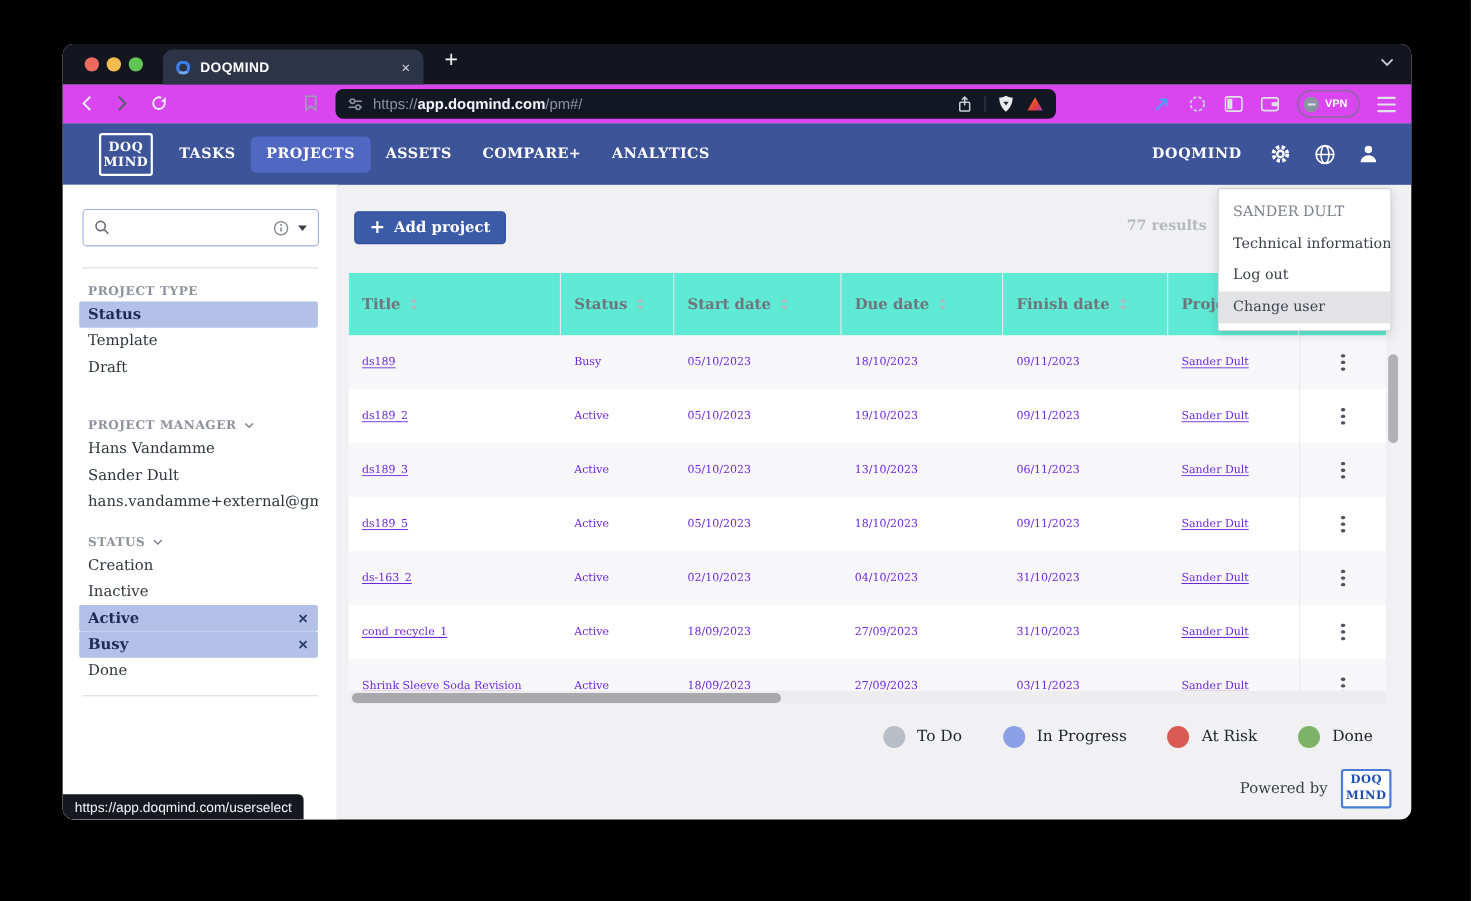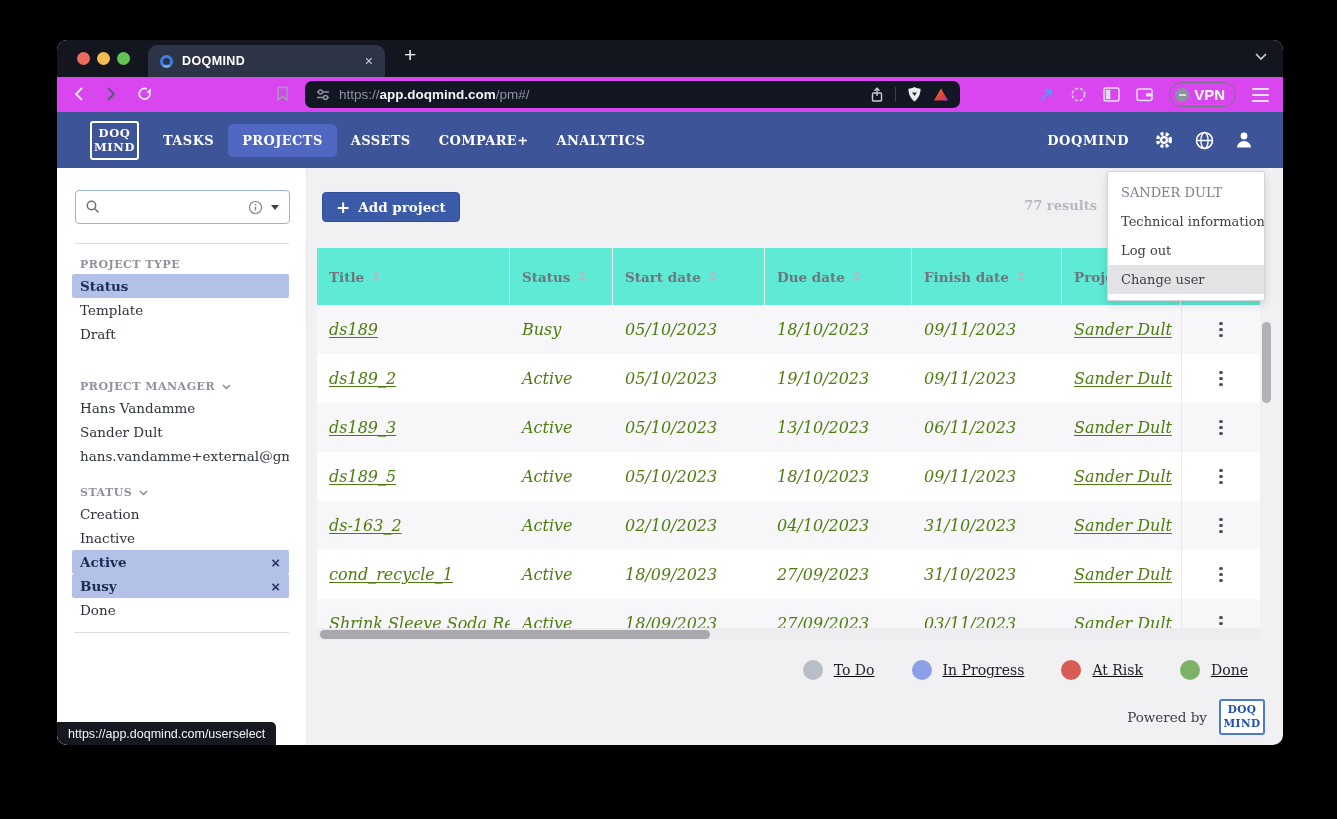--- a/index.html
+++ b/index.html
@@ -27,21 +27,21 @@
   .tb-icon { position:absolute; top:9px; }
   .urlbar { position:absolute; left:248px; top:4px; width:655px; height:27px; background:#131723;
             border-radius:7px; display:flex; align-items:center; padding:0 11px; gap:9px;
             color:#8d93a0; font-size:13.5px; }
   .url-host { color:#f2f4f8; font-weight:bold; }
   .url-text { white-space:nowrap; }
   .urlbar-right { margin-left:auto; display:flex; align-items:center; gap:11px; }
   .url-divider { width:1px; height:15px; background:#3a4052; }
   .chrome-right { position:absolute; right:14px; top:4px; height:27px; display:flex; align-items:center; gap:16px; }
   .vpn-pill { height:25px; border:1.5px solid #6f7585; border-radius:13px; display:flex; align-items:center;
-              gap:5px; padding:0 10px 0 5px; color:#fff; font-weight:bold; font-size:15px; }
+              gap:5px; padding:0 10px 0 5px; color:#fff; font-weight:bold; font-size:10px; }
   .vpn-dot { width:14px; height:14px; border-radius:50%; background:#8b92a1; position:relative; }
   .vpn-dot::after { content:""; position:absolute; left:3.5px; top:6px; width:7px; height:2px; background:#d9dce3; }
   .hamburger { display:flex; flex-direction:column; gap:4px; }
   .hamburger div { width:17px; height:2px; background:#dfe2e8; border-radius:1px; }
 
   
   .appbar { height:56px; background:#3d5499; display:flex; align-items:center; padding:0 30px 0 33px;
             font-family:"DejaVu Serif",serif; }
   .logo { width:49px; height:39px; border:2px solid #fff; border-radius:3px; color:#fff; font-weight:bold;
           font-size:11.5px; letter-spacing:.6px; line-height:1.25; display:flex; flex-direction:column;
@@ -87,32 +87,32 @@
   .th { display:flex; align-items:center; padding-left:12px; font-size:13.5px; font-weight:bold; color:#6f747d;
         border-right:1px solid #e9e9eb; white-space:nowrap; overflow:hidden; flex:none; }
   .th:last-child { border-right:none; }
   .sorter { display:flex; flex-direction:column; gap:2.5px; margin-left:9px; flex:none; }
   .tri-u { width:0; height:0; border-left:3.5px solid transparent; border-right:3.5px solid transparent;
            border-bottom:4.5px solid #b4b8bf; }
   .tri-d { width:0; height:0; border-left:3.5px solid transparent; border-right:3.5px solid transparent;
            border-top:4.5px solid #b4b8bf; }
   .tr { display:flex; height:49px; align-items:center; }
   .tr.stripe { background:#f7f7f9; }
-  .td { padding-left:12px; font-size:16px; color:#4d7c0f; white-space:nowrap; overflow:hidden; flex:none;font-style:italic; }
+  .td { padding-left:12px; font-size:10px; color:#6d28d9; white-space:nowrap; overflow:hidden; flex:none; }
   .c0{width:193px;} .c1{width:103px;} .c2{width:152px;} .c3{width:147px;} .c4{width:150px;} .c5{width:119px;} .c6{width:79px;}
   .link { text-decoration:underline; text-underline-offset:2px; }
   .td.actions { border-left:1px solid #e9e9eb; align-self:stretch; display:flex; align-items:center;
                 justify-content:center; padding-left:0; }
   .kebab { display:flex; flex-direction:column; gap:2.5px; align-items:center; padding:4px 6px; }
   .kebab div { width:3.5px; height:3.5px; border-radius:50%; background:#4e525a; }
   .h-track { position:absolute; left:0; right:0; bottom:0; height:12px; background:#ededf0; }
   .h-thumb { position:absolute; left:3px; bottom:1.5px; width:390px; height:9px; background:#a9a9ad; border-radius:5px; }
   .v-thumb { position:absolute; left:955px; top:154px; width:9px; height:81px; background:#b2b2b6; border-radius:4.5px; }
 
-  .legend { position:absolute; top:492px; right:35px; display:flex; gap:37px; align-items:flex-end;text-decoration:underline; }
+  .legend { position:absolute; top:492px; right:35px; display:flex; gap:37px; align-items:flex-end; }
   .lg-item { display:flex; align-items:center; gap:11px; font-size:14px; color:#20232a; }
   .lg-dot { width:20px; height:20px; border-radius:50%; }
   .lg0{background:#b8bdc6;} .lg1{background:#8ba0e8;} .lg2{background:#d85c54;} .lg3{background:#7eb266;}
 
   .powered { position:absolute; top:531px; right:18px; display:flex; align-items:center; gap:12px; }
   .powered-label { font-size:13.5px; color:#3a3d45; }
   .powered-logo { width:46px; height:36px; background:#fff; border:2px solid #4a7ad4; border-radius:3px;
                   color:#2050b0; font-weight:bold; font-size:10.5px; letter-spacing:.4px; line-height:1.3;
                   display:flex; flex-direction:column; align-items:center; justify-content:center; }
 

